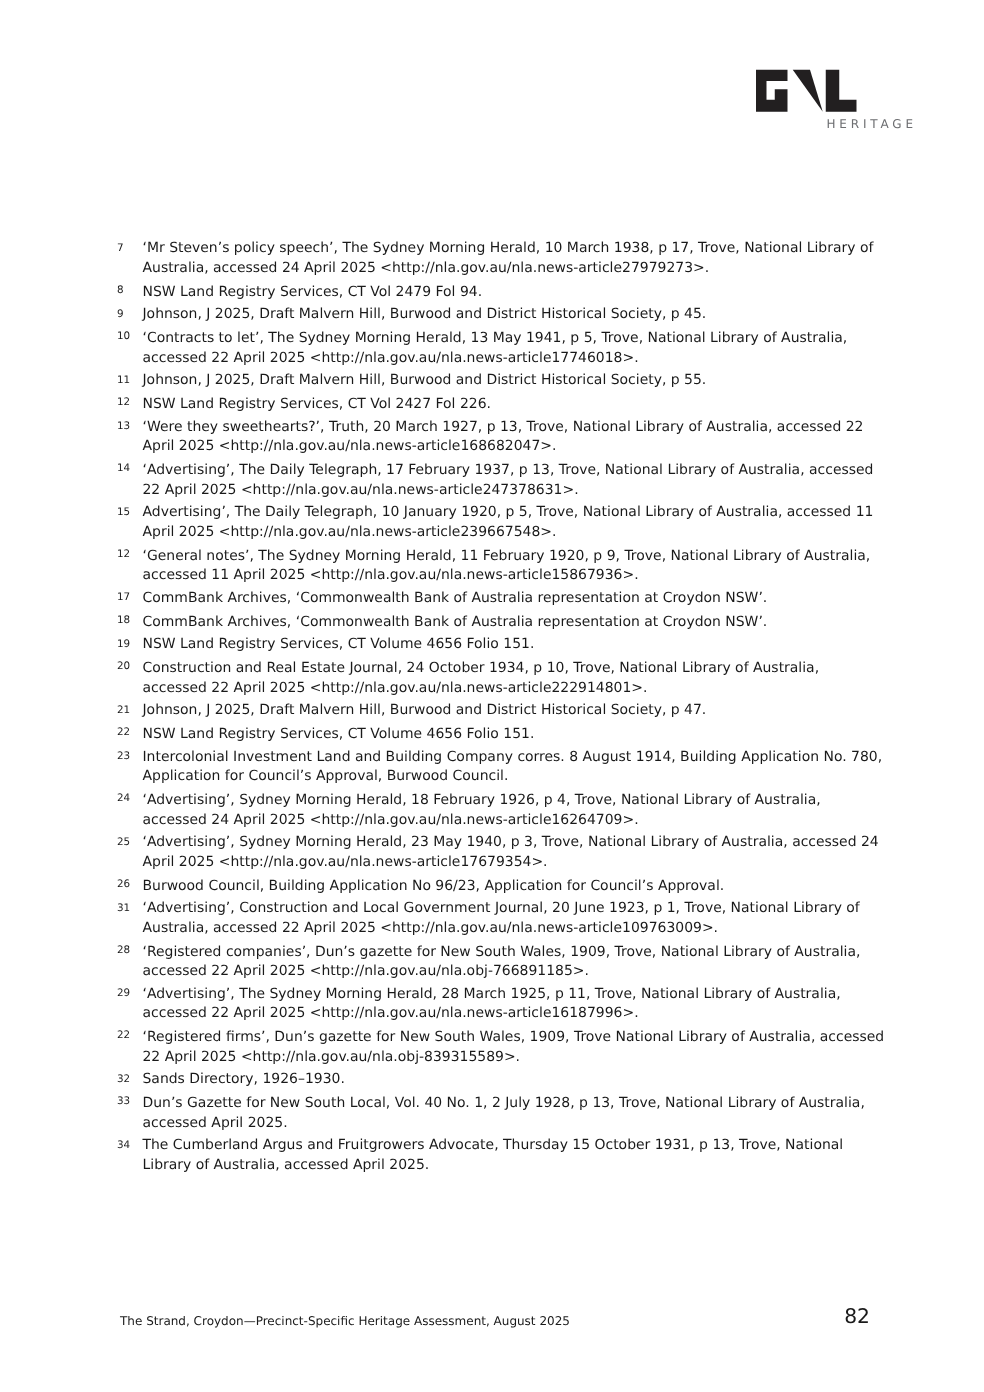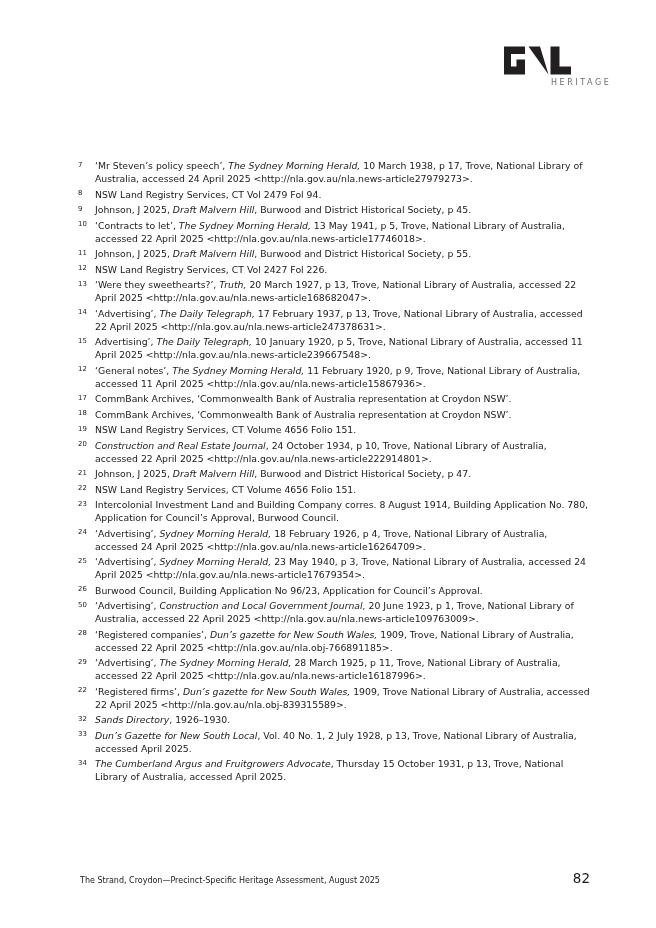--- a/index.html
+++ b/index.html
@@ -51,34 +51,34 @@
   }
   .fn-num {
     flex: 0 0 17px;
     width: 17px;
     font-size: 6.9px;
     line-height: 10px;
     padding-top: 0.5px;
     color: #1a1a1a;
   }
   .fn-text { flex: 1 1 auto; }
-  .fn-text .it { font-style: italic; }
+  .fn-text .it { }
 
   
   .footer-left {
     position: absolute;
     left: 80px;
     top: 876px;
     font-size: 8px;
     color: #1a1a1a;
     white-space: nowrap;
   }
   .footer-page {
     position: absolute;
-    right: 66px;
+    right: 76px;
     top: 870px;
     font-size: 13.5px;
     color: #1a1a1a;
   }
 </style>
 </head>
 <body>
 
 <div class="page">
 
@@ -166,21 +166,21 @@
       </li>
       <li class="fn">
         <span class="fn-num">25</span>
         <span class="fn-text"><span>‘Advertising’, </span><span class="it">Sydney Morning Herald,</span><span> 23 May 1940, p 3, Trove, National Library of Australia, accessed 24 April 2025 &lt;http://nla.gov.au/nla.news-article17679354&gt;.</span></span>
       </li>
       <li class="fn">
         <span class="fn-num">26</span>
         <span class="fn-text"><span>Burwood Council, Building Application No 96/23, Application for Council’s Approval.</span></span>
       </li>
       <li class="fn">
-        <span class="fn-num">50</span>
+        <span class="fn-num">31</span>
         <span class="fn-text"><span>‘Advertising’, </span><span class="it">Construction and Local Government Journal,</span><span> 20 June 1923, p 1, Trove, National Library of Australia, accessed 22 April 2025 &lt;http://nla.gov.au/nla.news-article109763009&gt;.</span></span>
       </li>
       <li class="fn">
         <span class="fn-num">28</span>
         <span class="fn-text"><span>‘Registered companies’, </span><span class="it">Dun’s gazette for New South Wales,</span><span> 1909, Trove, National Library of Australia, accessed 22 April 2025 &lt;http://nla.gov.au/nla.obj-766891185&gt;.</span></span>
       </li>
       <li class="fn">
         <span class="fn-num">29</span>
         <span class="fn-text"><span>‘Advertising’, </span><span class="it">The Sydney Morning Herald,</span><span> 28 March 1925, p 11, Trove, National Library of Australia, accessed 22 April 2025 &lt;http://nla.gov.au/nla.news-article16187996&gt;.</span></span>
       </li>

